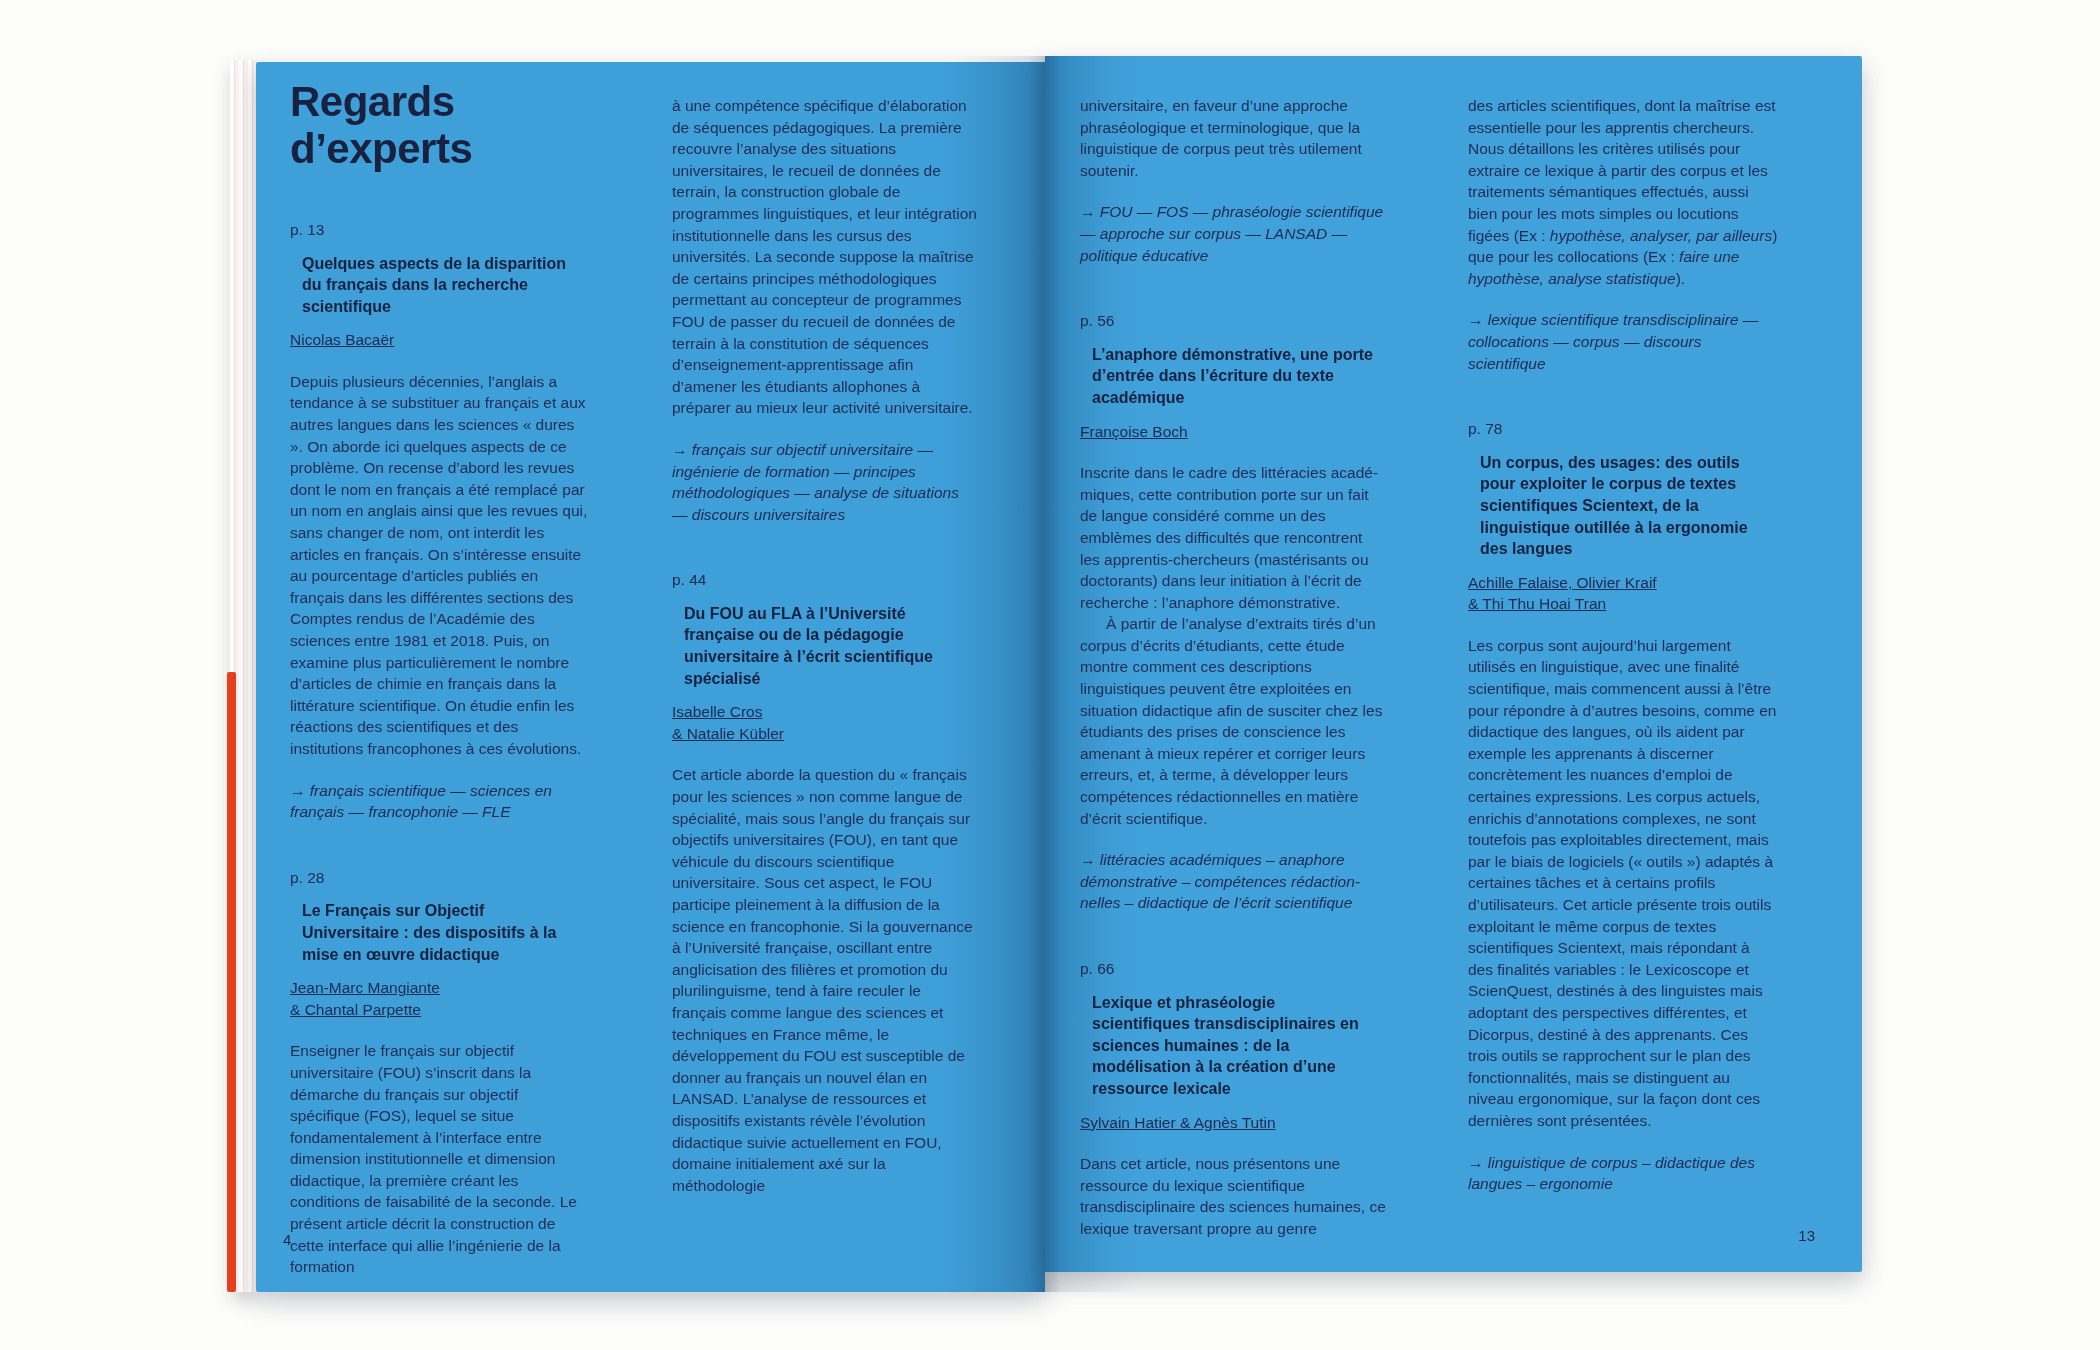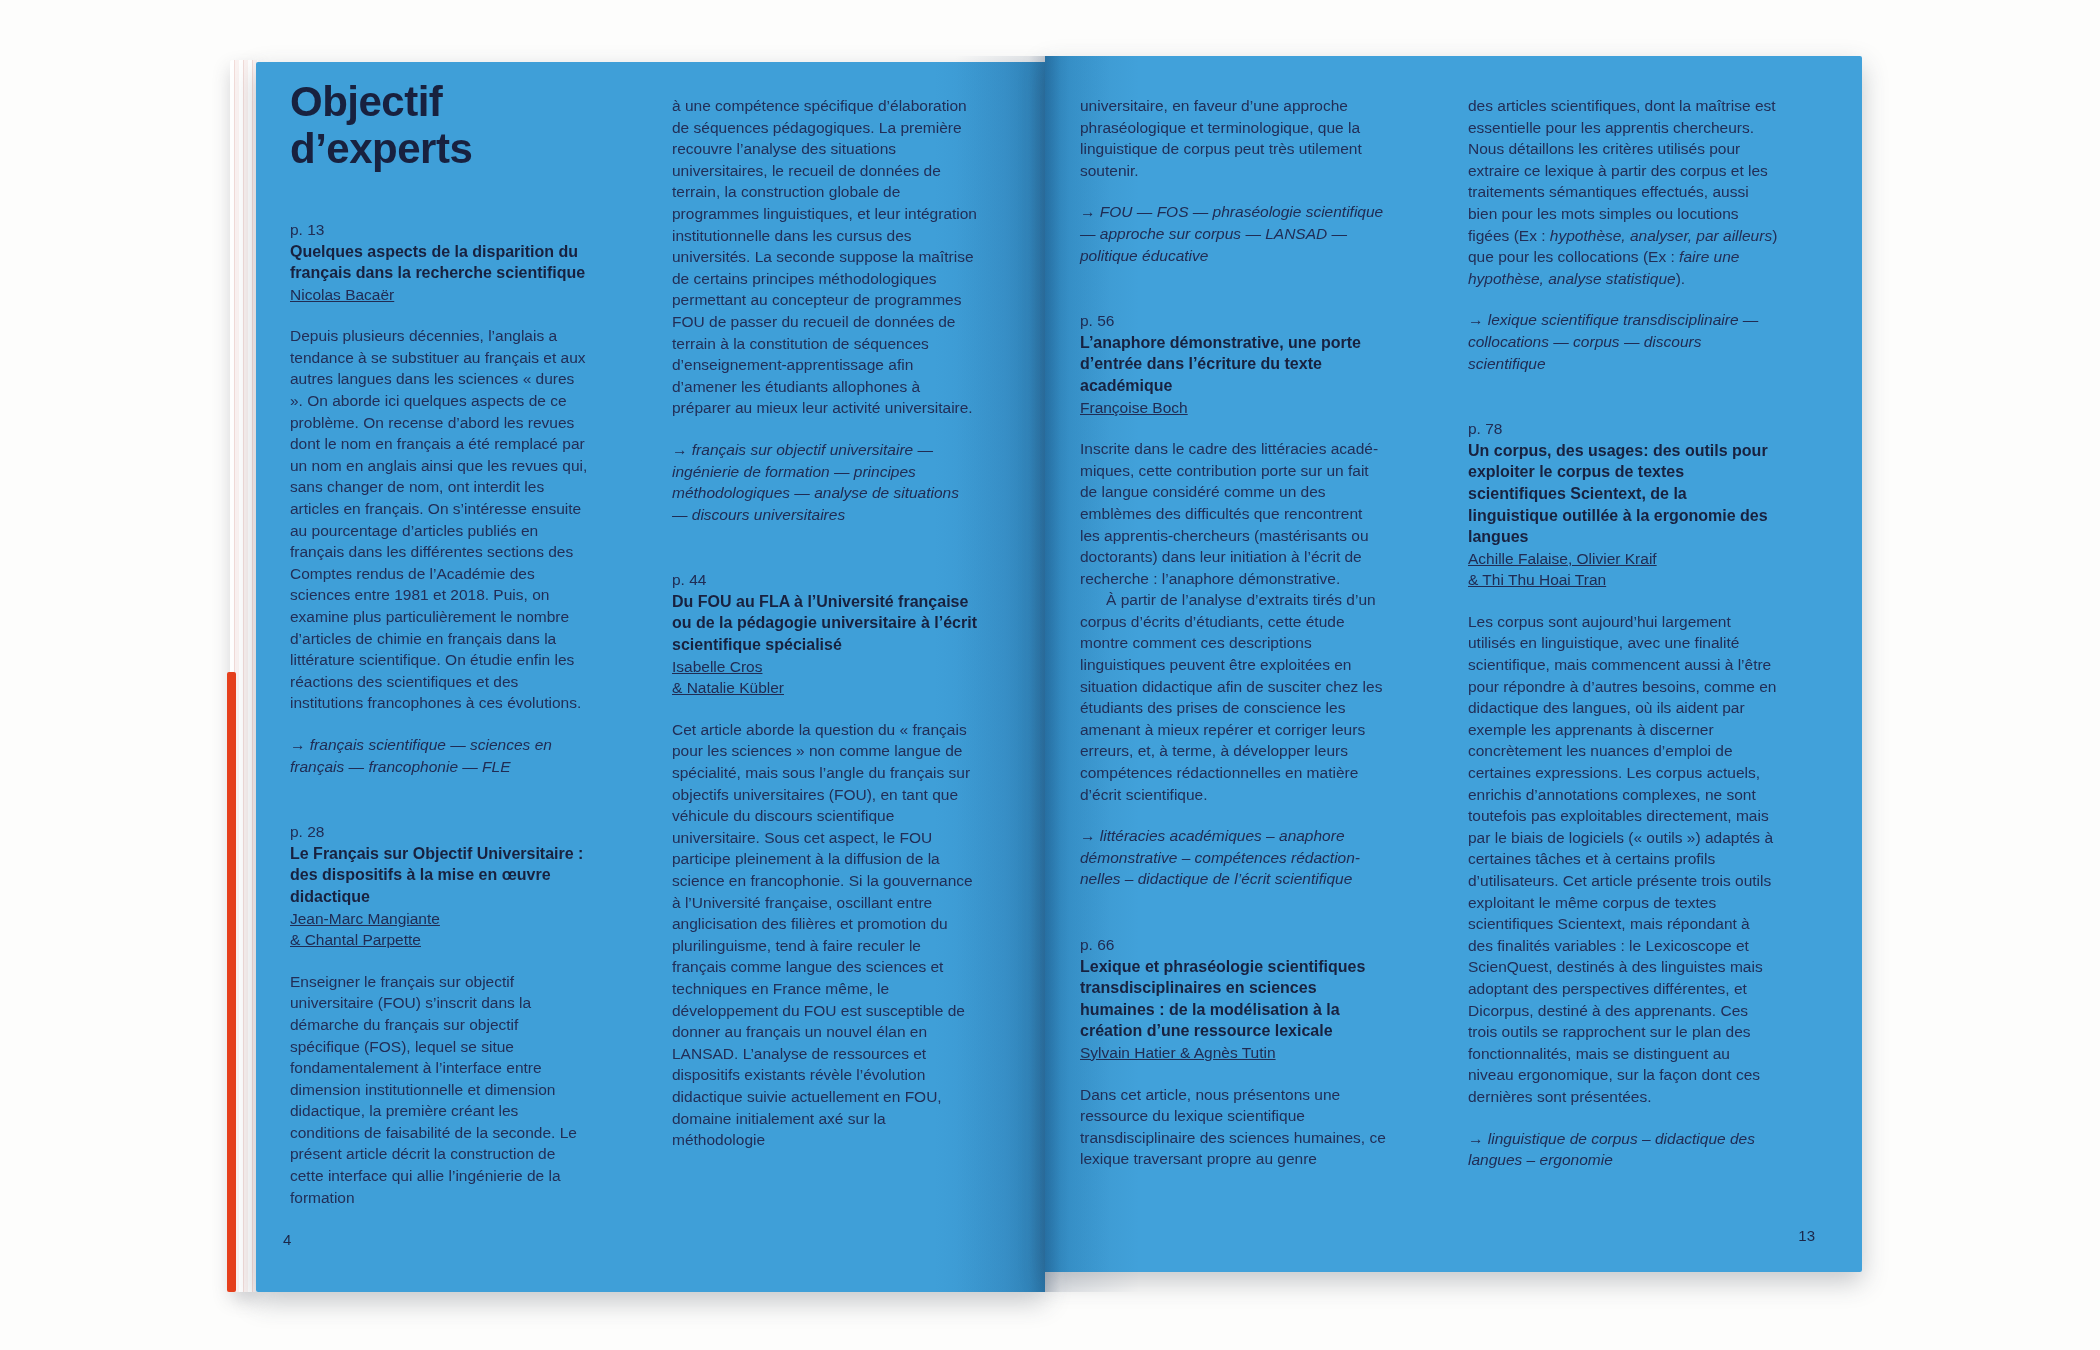--- a/index.html
+++ b/index.html
@@ -48,21 +48,21 @@
   .col-4{left:423px;top:39px;width:310px;}
 
   h1.section-title{
     margin:0 0 46px 0;
     font-size:42px;line-height:1.13;font-weight:700;letter-spacing:-.5px;
     color:#18213f;white-space:pre-line;
   }
   article{margin:0 0 0 0;}
   .art-gap{margin-top:44px;}
   .pref{font-size:15.5px;line-height:21.6px;margin:0;color:#202c54;}
-  .atitle{font-size:16px;line-height:21.6px;font-weight:700;margin:0;color:#18213f;}
+  .atitle{font-size:16px;line-height:21.6px;font-weight:700;margin:12px;color:#18213f;}
   .authors{font-size:15.5px;line-height:21.6px;margin:0;white-space:pre-line;color:#202c54;text-decoration:underline;}
   .abstract{font-size:15.5px;line-height:21.6px;margin:20px 0 0 0;color:#222e57;text-align:left;}
   .abstract + .abstract.cont{margin:0;}
   .indent{text-indent:26px;}
   .keywords{font-size:15.5px;line-height:21.6px;font-style:italic;margin:20px 0 0 0;color:#202c54;}
   .pagenum{position:absolute;font-size:15px;color:#1c2749;}
   .pagenum-left{left:27px;bottom:44px;}
   .pagenum-right{right:47px;bottom:28px;}
   em{font-style:italic;text-align:right;}
 </style>
@@ -70,21 +70,21 @@
 <body>
 
 <div class="photo">
 
   <div class="page-stack"></div>
   <div class="ribbon"></div>
 
   <div class="page page-left">
 
     <div class="col col-1">
-      <h1 class="section-title">Objectif
+      <h1 class="section-title">Regards
 d’experts</h1>
 
       <article>
         <p class="pref">p. 13</p>
         <p class="atitle">Quelques aspects de la disparition du français dans la recherche scientifique</p>
         <p class="authors">Nicolas Bacaër</p>
         <p class="abstract">Depuis plusieurs décennies, l’anglais a tendance à se substituer au français et aux autres langues dans les sciences « dures ». On aborde ici quelques aspects de ce problème. On recense d’abord les revues dont le nom en français a été remplacé par un nom en anglais ainsi que les revues qui, sans changer de nom, ont interdit les articles en français. On s’intéresse ensuite au pourcentage d’articles publiés en français dans les différentes sections des Comptes rendus de l’Académie des sciences entre 1981 et 2018. Puis, on examine plus particulièrement le nombre d’articles de chimie en français dans la littérature scien­tifique. On étudie enfin les réactions des scientifiques et des institutions francophones à ces évolutions.</p>
         <p class="keywords">→ français scientifique — sciences en français — francophonie — FLE</p>
       </article>
 

